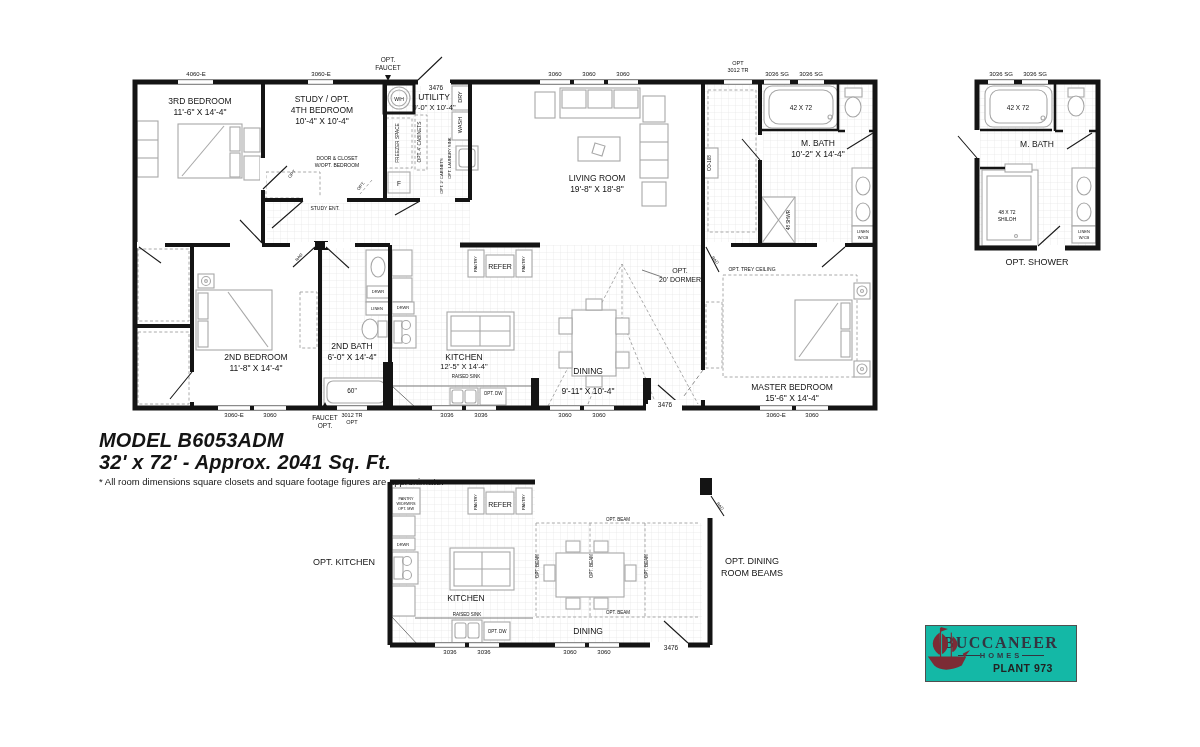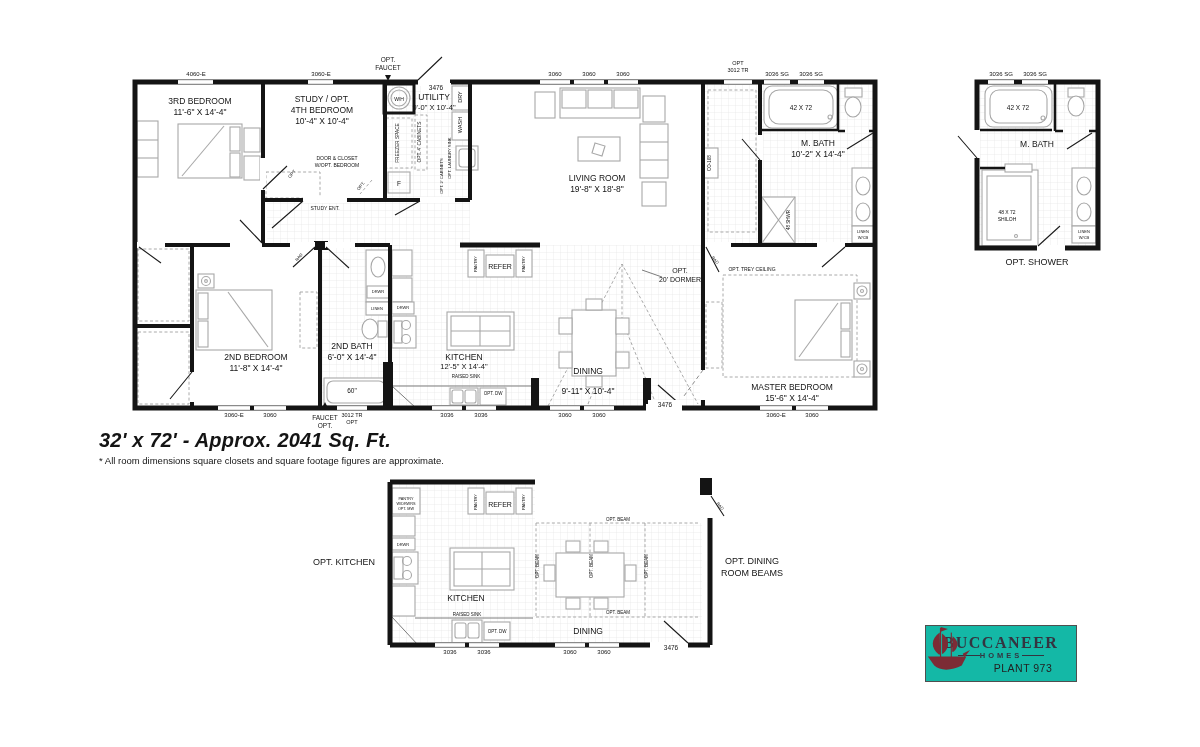--- a/index.html
+++ b/index.html
@@ -31,21 +31,21 @@
   .tb-note{font-size:9.5px;margin-top:3px;}
   .logo{position:absolute;left:925px;top:625px;width:152px;height:57px;border:1.6px solid #4f4f4f;
         background:#14b8a6;display:flex;align-items:center;padding:2px 4px;box-sizing:border-box;}
   .logo .ship{width:44px;height:48px;flex:0 0 auto;}
   .logo-right{flex:1;display:flex;flex-direction:column;align-items:center;justify-content:center;}
   .brand{font-family:"Liberation Serif",serif;font-weight:bold;font-size:16px;letter-spacing:1.5px;
          color:var(--logotext);line-height:17px;}
   .division{display:flex;align-items:center;color:var(--logotext);
             font-size:7.5px;letter-spacing:3px;font-weight:bold;line-height:9px;}
   .division .rule{display:inline-block;width:22px;height:0;border-top:1px solid var(--logotext);}
-  .plant{font-size:10.5px;font-weight:normal;color:#222;margin-top:2px;letter-spacing:0.5px;padding-left:44px;}
+  .plant{font-size:10.5px;font-weight:bold;color:#222;margin-top:2px;letter-spacing:0.5px;padding-left:44px;}
 </style>
 </head>
 <body>
 
 <div class="canvas">
 
 <svg width="1200" height="747" viewBox="0 0 1200 747">
   <defs>
     <pattern id="tiles" width="7" height="7" patternUnits="userSpaceOnUse">
       <path d="M7 0 H0 V7" fill="none" stroke="#e4e4e4" stroke-width="0.7"></path>
@@ -444,20 +444,21 @@
         <text x="752" y="564" font-size="9" text-anchor="middle">OPT. DINING</text>
         <text x="752" y="576" font-size="9" text-anchor="middle">ROOM BEAMS</text>
         <text x="450" y="654" font-size="6" text-anchor="middle">3036</text>
         <text x="484" y="654" font-size="6" text-anchor="middle">3036</text>
         <text x="570" y="654" font-size="6" text-anchor="middle">3060</text>
         <text x="604" y="654" font-size="6" text-anchor="middle">3060</text>
       </g>
 </svg>
 
 <div class="titleblock">
+  <div class="tb-big">MODEL B6053ADM</div>
   <div class="tb-big">32' x 72' - Approx. 2041 Sq. Ft.</div>
   <div class="tb-note">* All room dimensions square closets and square footage figures are approximate.</div>
 </div>
 
 <div class="logo">
   <svg class="ship" viewBox="0 0 48 52">
     <g fill="#7c2b35">
       <path d="M16,1 L24,3 L16,6 Z"></path>
       <rect x="15.2" y="2" width="1.3" height="34"></rect>
       <rect x="27" y="7" width="1.2" height="28"></rect>

